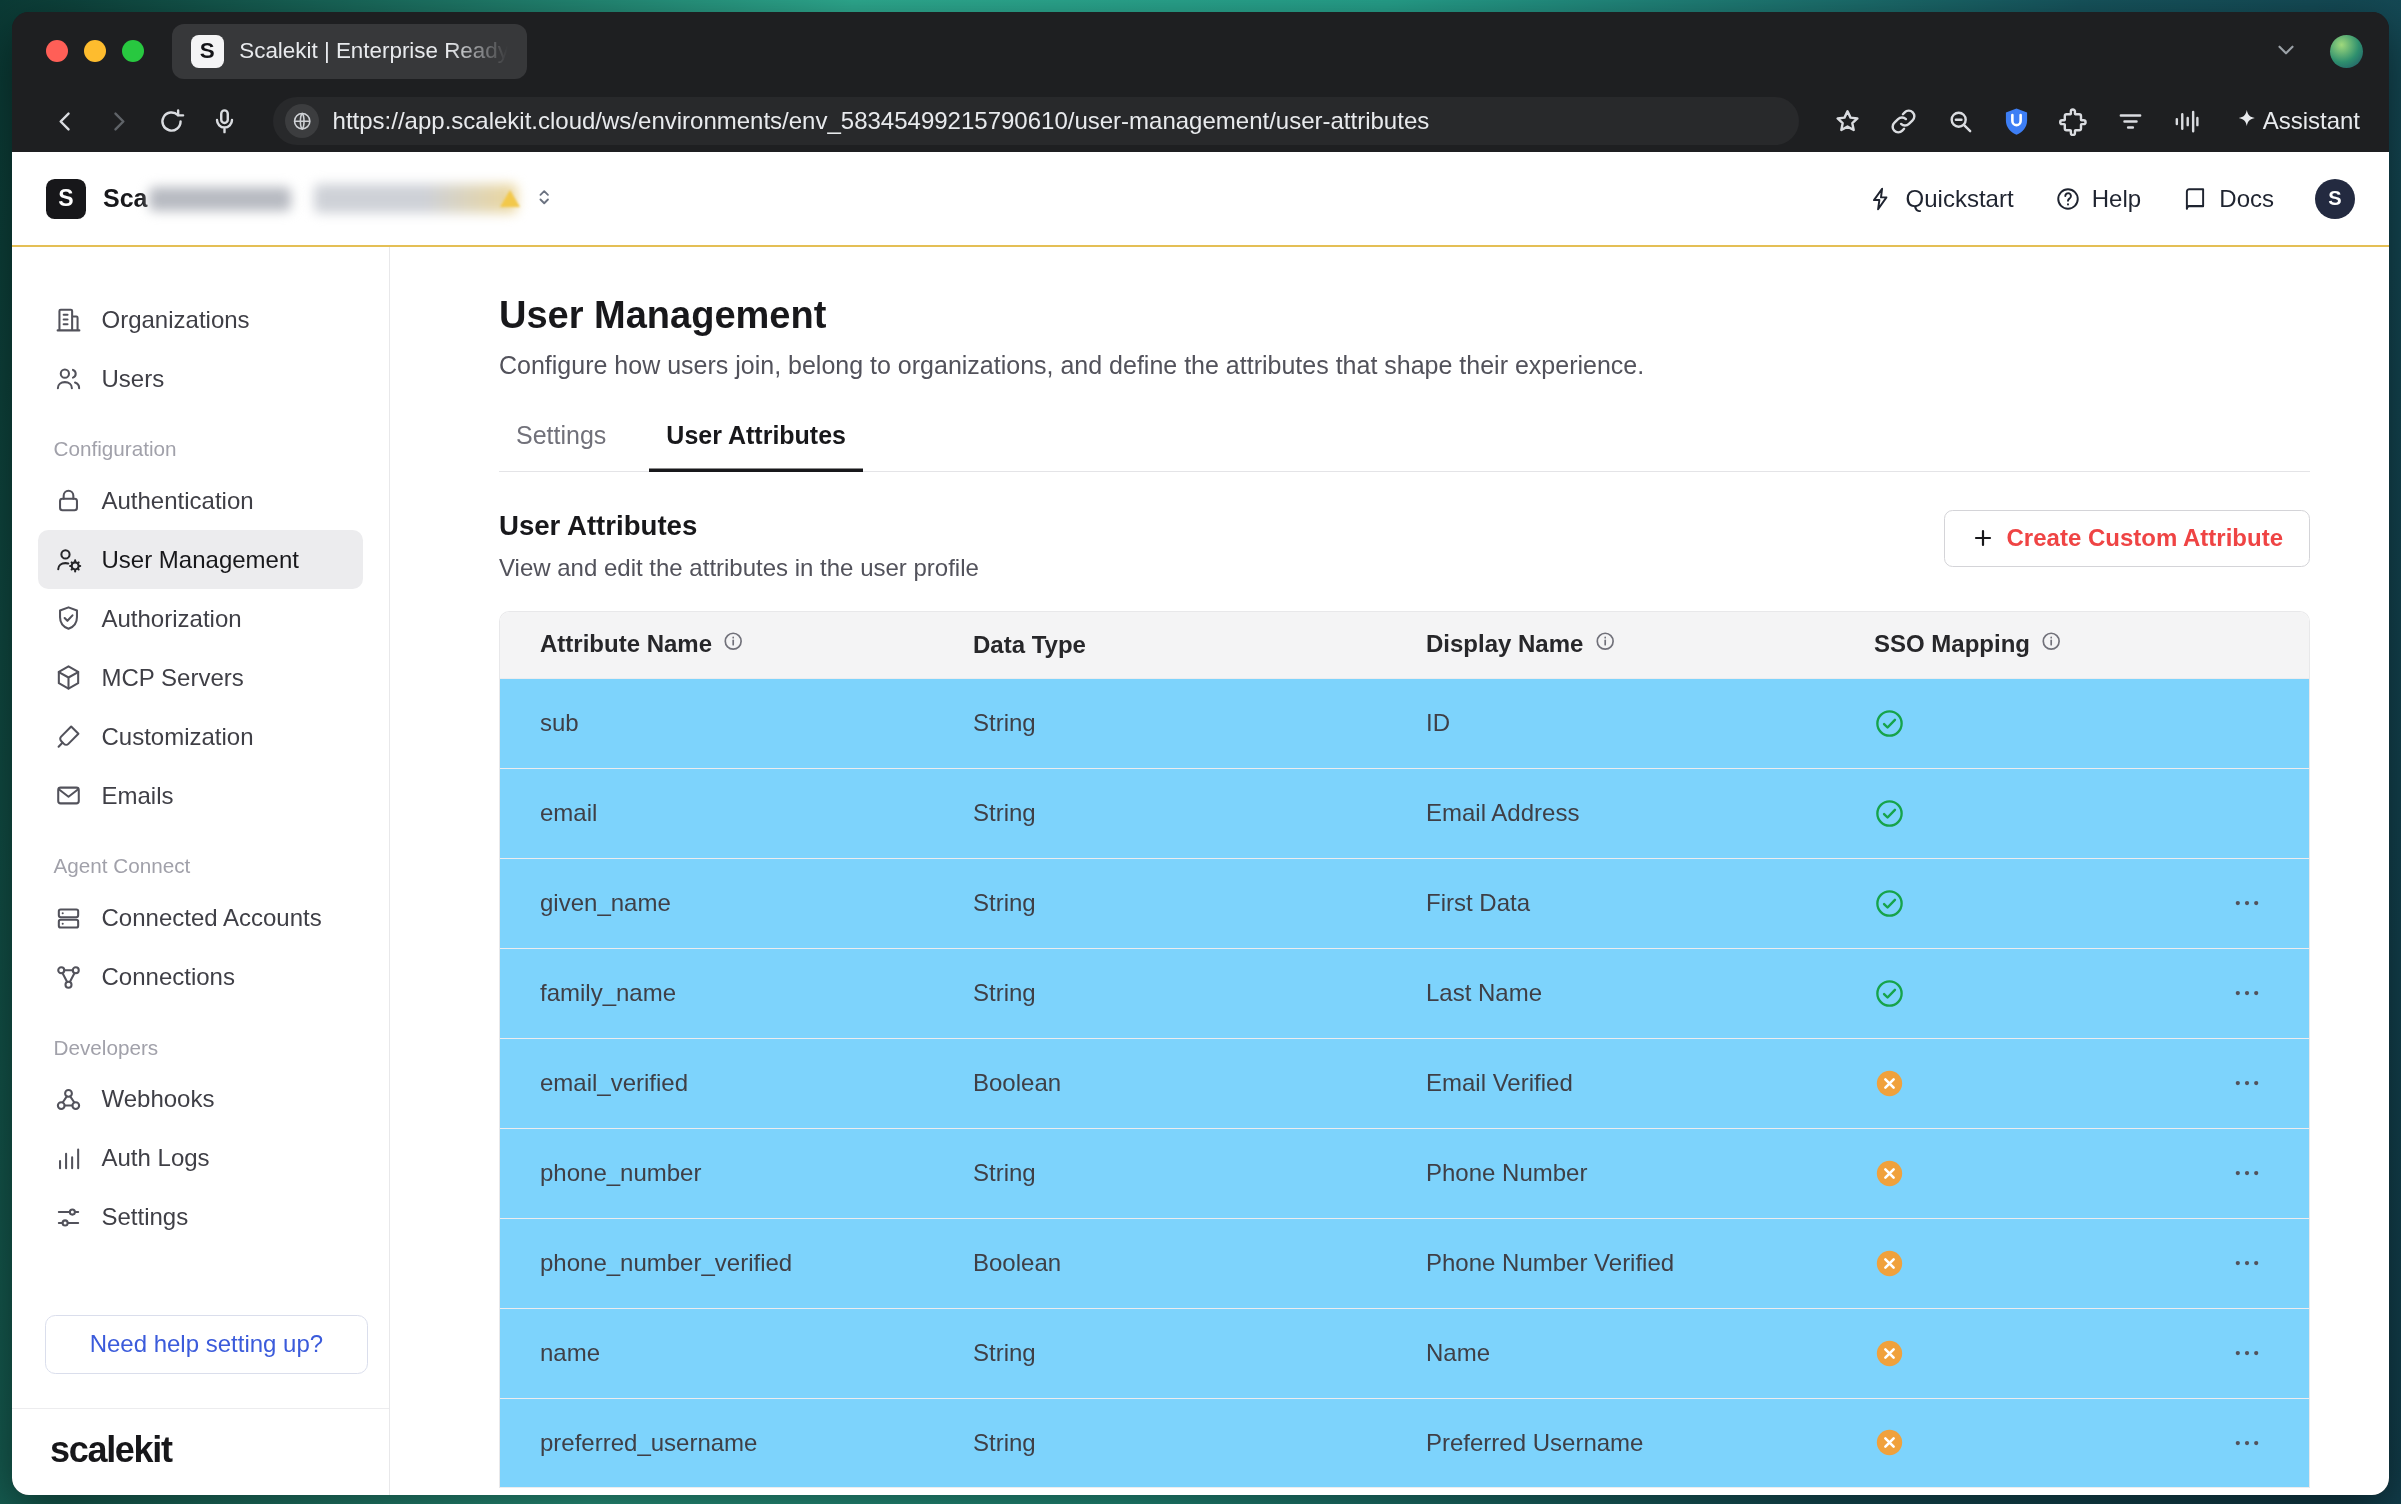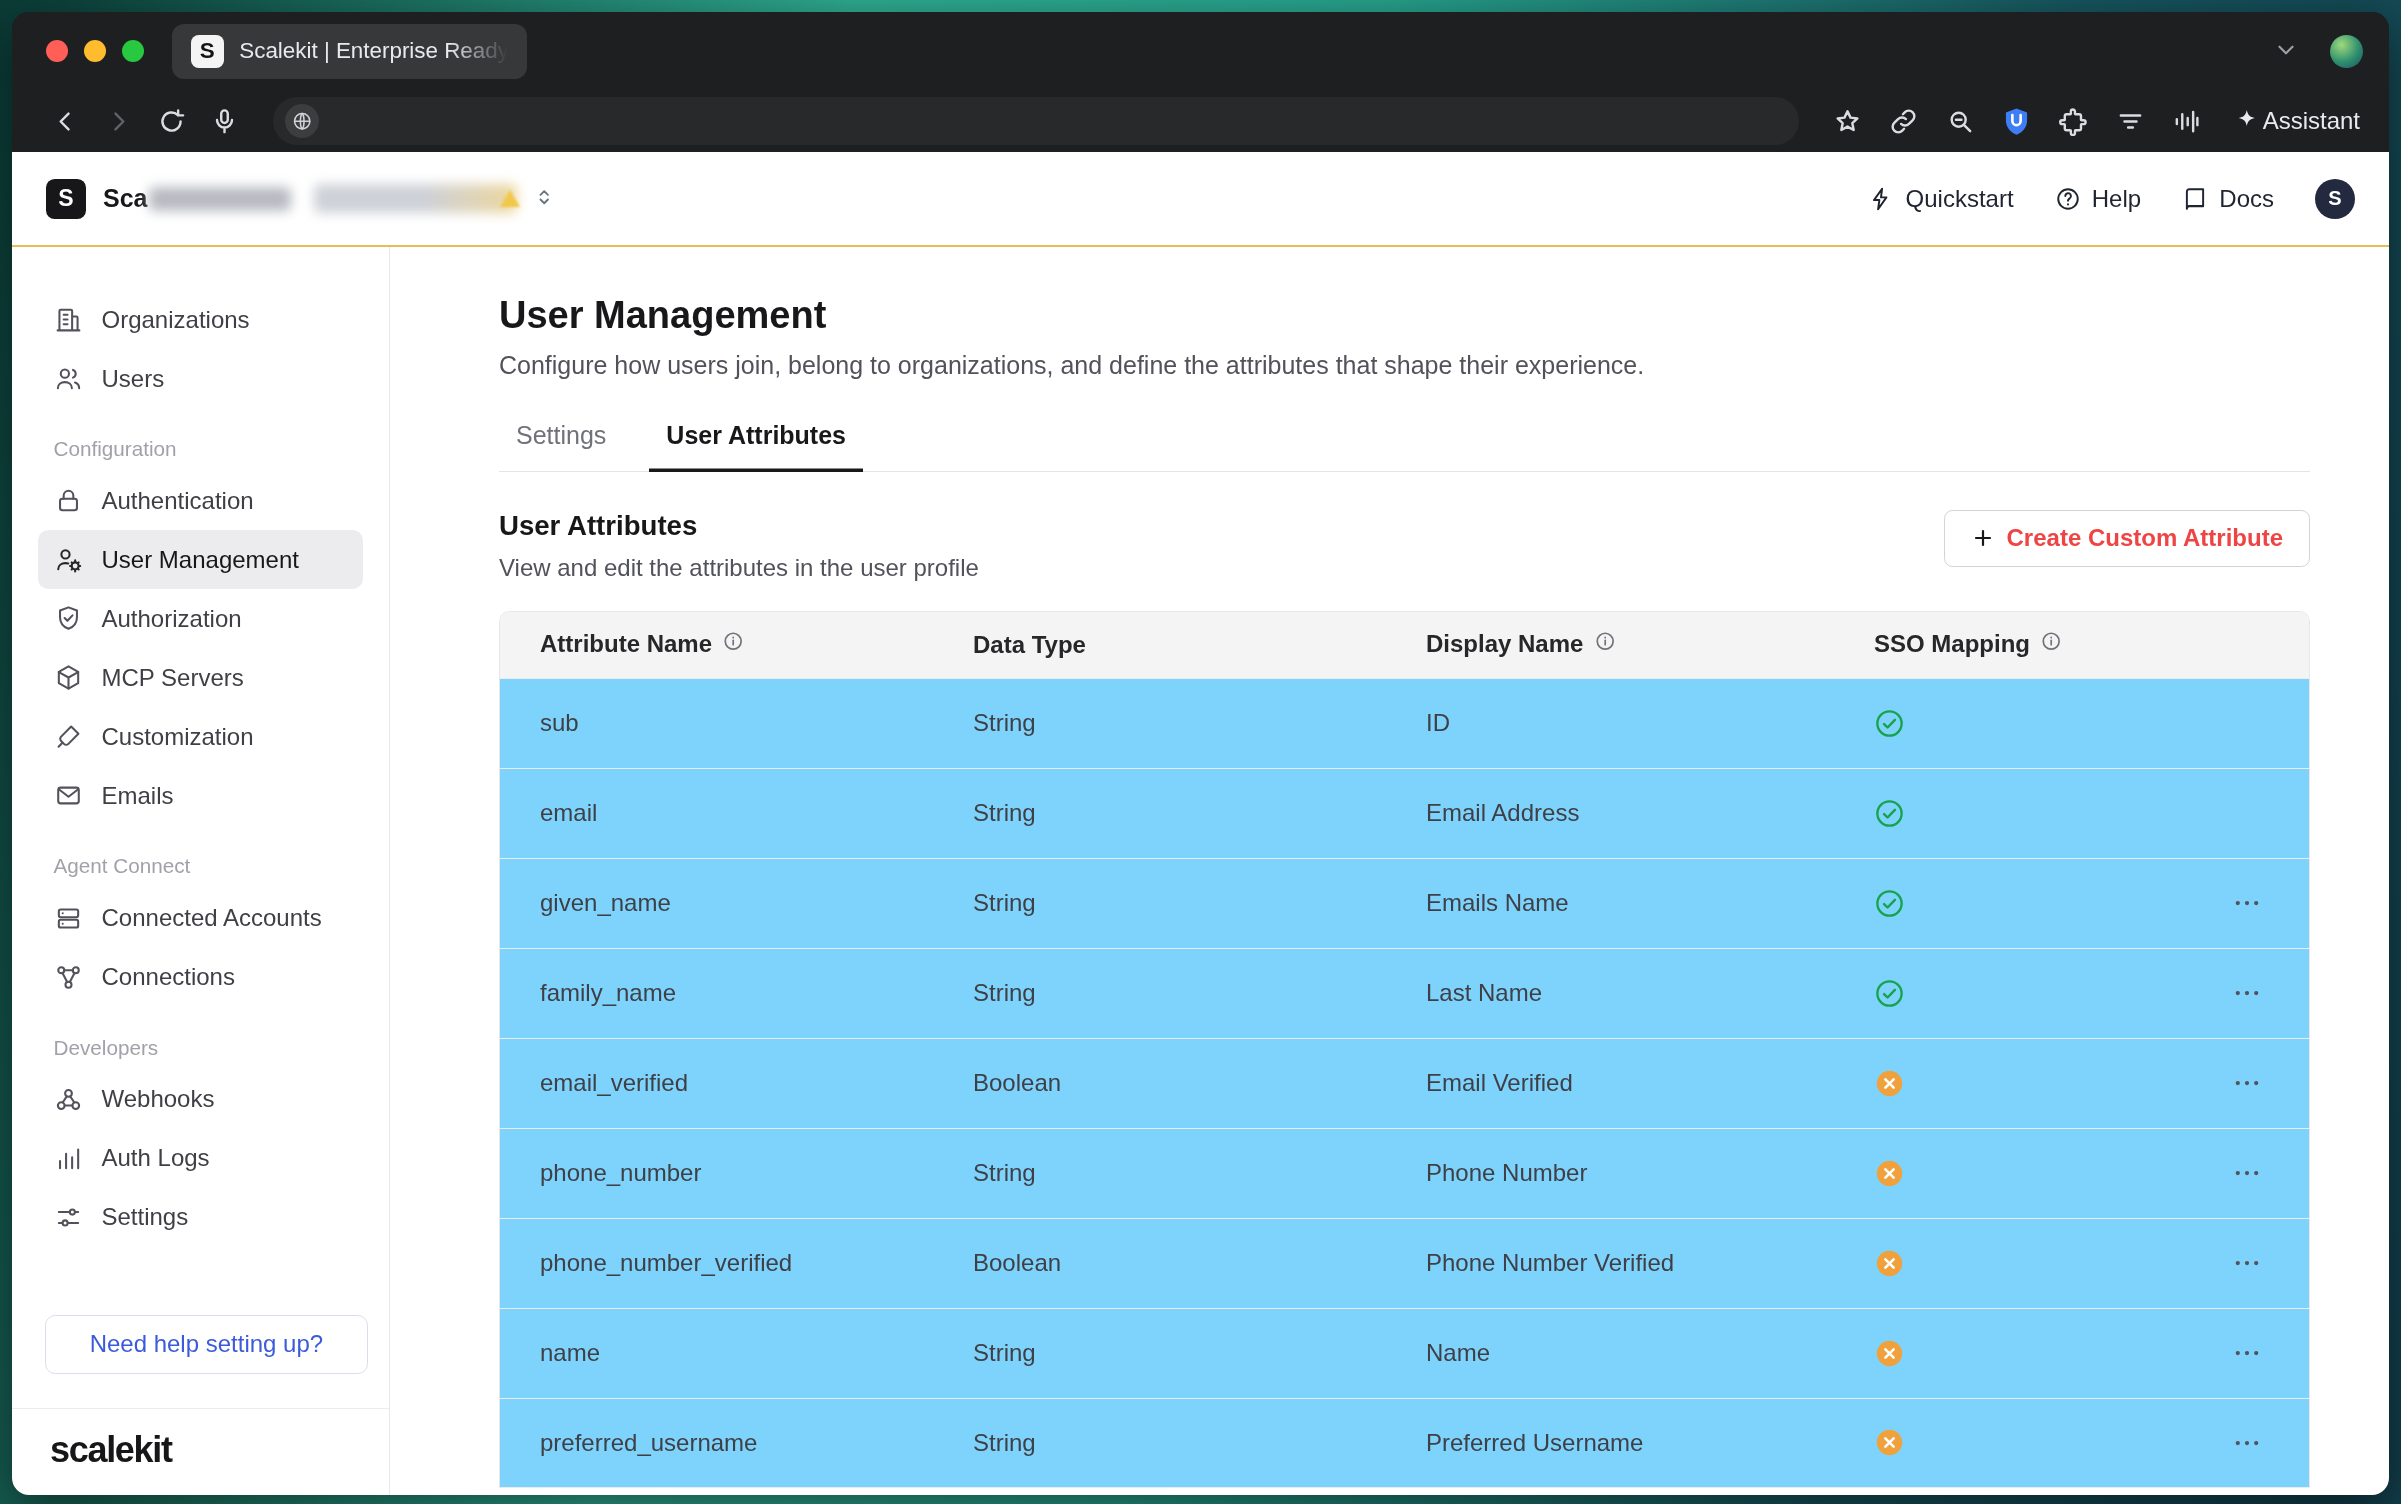--- a/index.html
+++ b/index.html
@@ -155,20 +155,21 @@
           </svg>
       </button>
 
       <div class="url-bar">
         <span class="url-globe">
           <svg viewBox="0 0 24 24">
               <circle cx="12" cy="12" r="8.2"></circle>
               <path d="M3.8 12h16.4M12 3.8c2.6 2.4 2.6 14 0 16.4-2.6-2.4-2.6-14 0-16.4z"></path>
             </svg>
         </span>
+        <span class="url-text">https://app.scalekit.cloud/ws/environments/env_58345499215790610/user-management/user-attributes</span>
       </div>
 
       <div class="nav-right">
         <button class="nav-btn">
           <svg viewBox="0 0 24 24">
               <path d="M12 3.6l2.5 5.2 5.7.7-4.2 3.9 1.1 5.6-5.1-2.8-5.1 2.8 1.1-5.6-4.2-3.9 5.7-.7z"></path>
             </svg>
         </button>
         <button class="nav-btn">
           <svg viewBox="0 0 24 24">
@@ -475,21 +476,21 @@
     </div>
   </div>
                 <div class="t-row">
     <div class="cell c1">
                     <span>given_name</span>
                   </div>
     <div class="cell c2">
                     <span>String</span>
                   </div>
     <div class="cell c3">
-                    <span>Emails Name</span>
+                    <span>First Data</span>
                   </div>
     <div class="cell c4">
       <span class="sso-icon sso-yes" style="display: flex;">
         <svg viewBox="0 0 24 24">
                         <circle cx="12" cy="12" r="9.4" fill="none" stroke="currentColor" stroke-width="1.8"></circle>
                         <path d="M7.8 12.4l2.7 2.7 5.7-5.9" fill="none" stroke="currentColor" stroke-width="1.9" stroke-linecap="round" stroke-linejoin="round"></path>
                       </svg>
       </span>
 
       <button class="row-menu">

